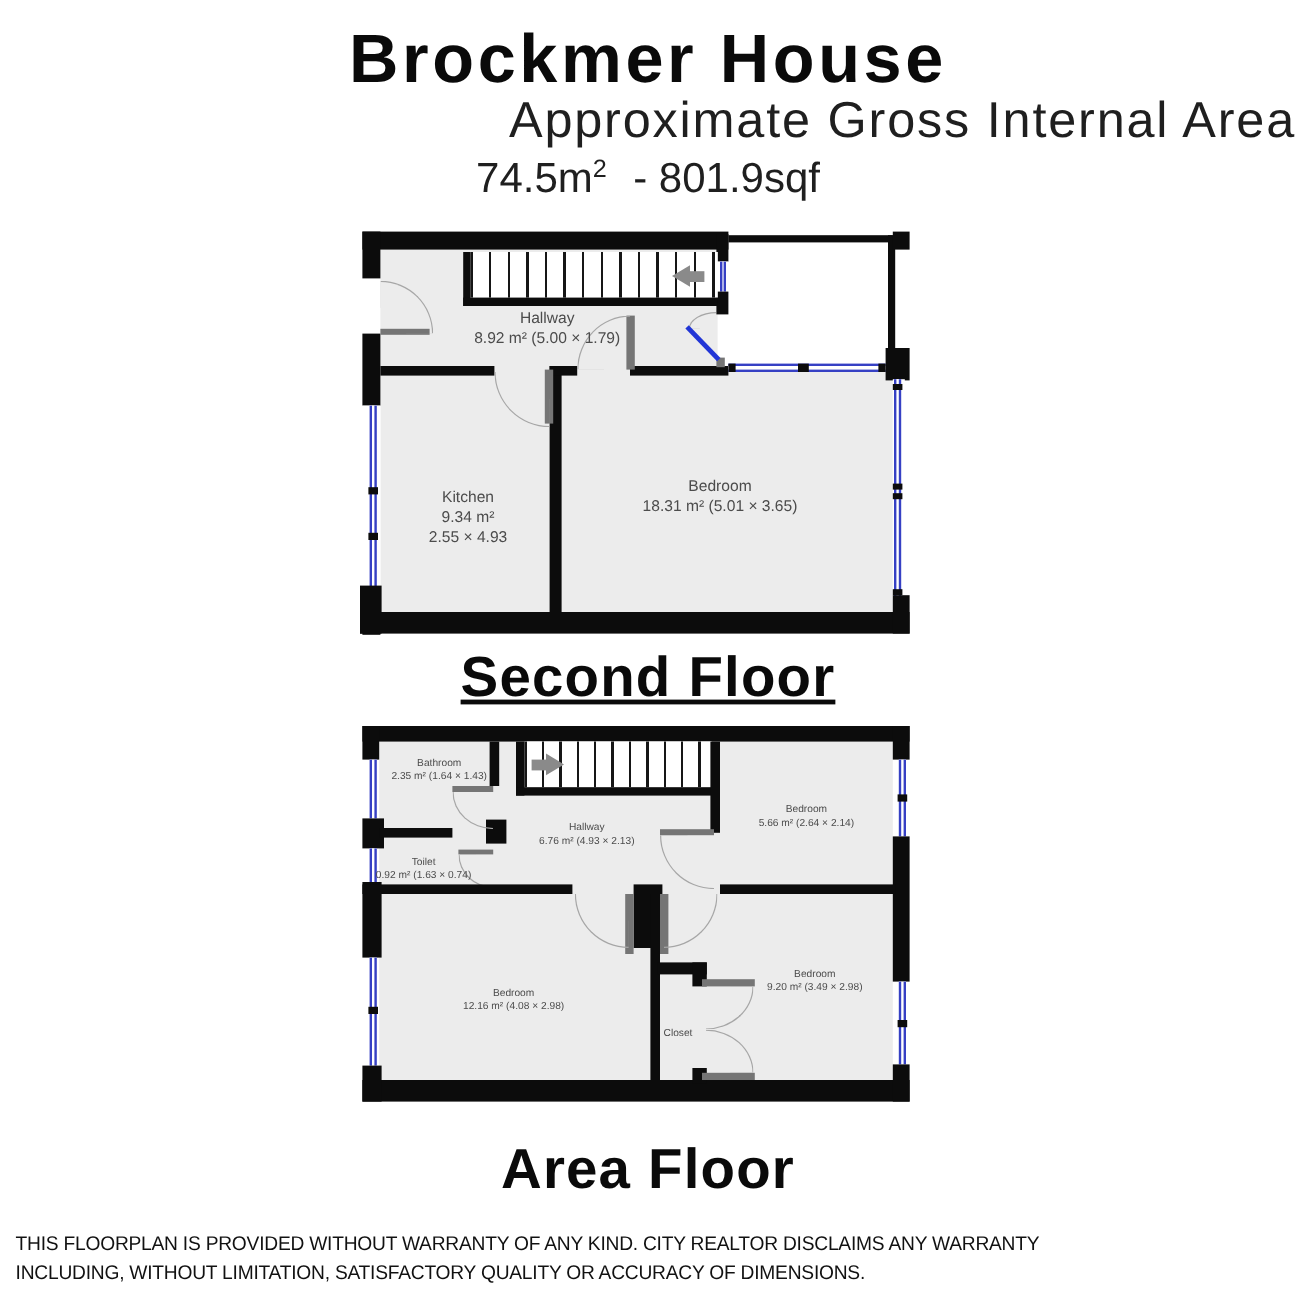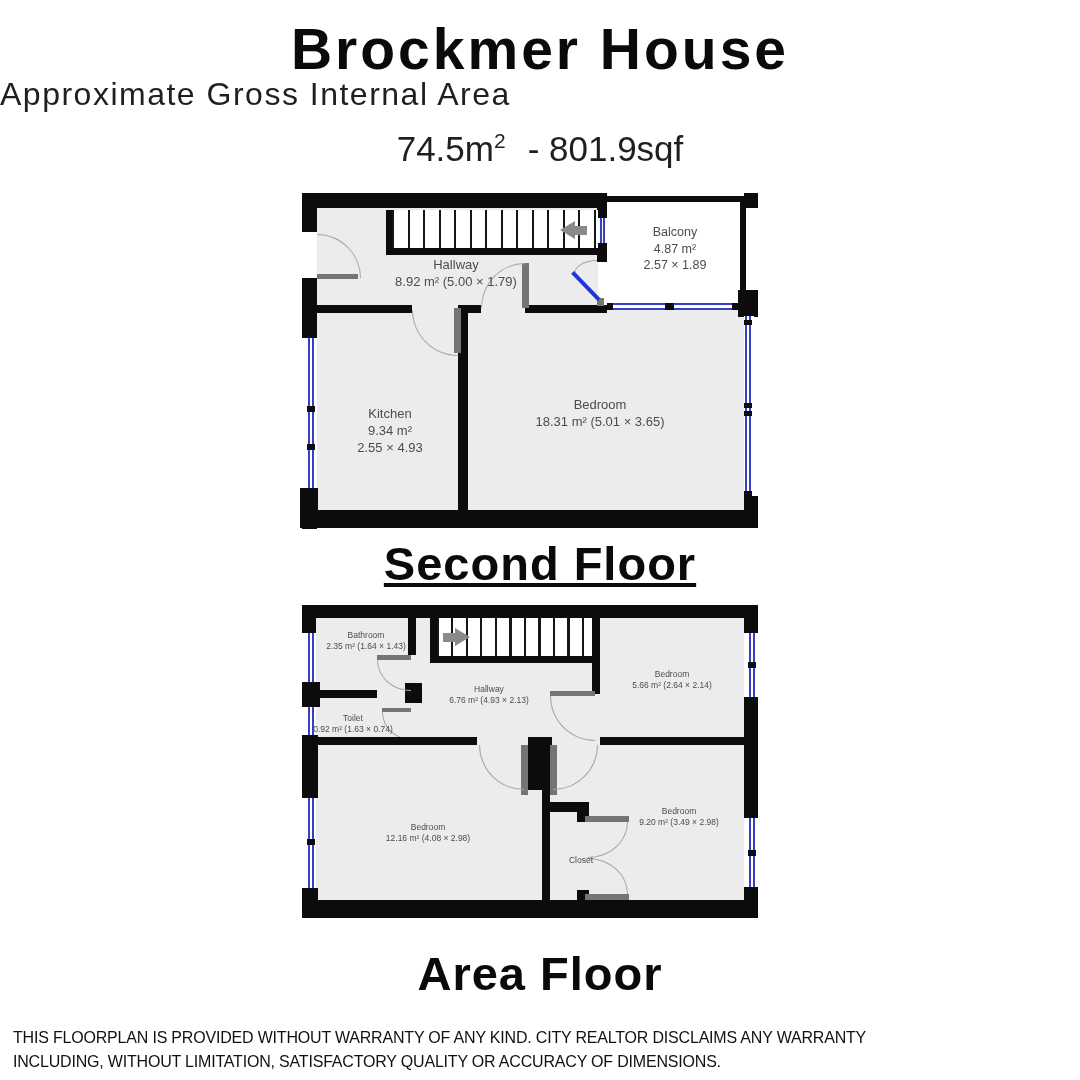--- a/index.html
+++ b/index.html
@@ -26,22 +26,22 @@
   .stair-arrow { position:absolute; display:flex; align-items:center; }
   .tri-left { width:0; height:0; border-top:9px solid transparent; border-bottom:9px solid transparent; border-right:15px solid #8a8a8a; }
   .tri-right { width:0; height:0; border-top:9px solid transparent; border-bottom:9px solid transparent; border-left:15px solid #8a8a8a; }
   .arrow-tail { width:12px; height:9px; background:#8a8a8a; }
   .label { position:absolute; color:#4c4c4c; text-align:center; }
   .lbl2 { font-size:13px; line-height:17px; }
   .lbl2s { font-size:12.5px; line-height:16.5px; }
   .lbl3 { font-size:8.5px; line-height:11px; }
   .page-title { position:absolute; left:0; right:0; text-align:center; color:#0a0a0a;
     font-weight:800; font-size:57px; letter-spacing:3px; }
-  .subtitle { position:absolute; left:0; right:0; text-align:left; color:#1f1f1f;
-    font-weight:400; font-size:32px; letter-spacing:1.5px; }
+  .subtitle { position:absolute; left:0; right:0; text-align:right; color:#1f1f1f;
+    font-weight:400; font-size:42px; letter-spacing:1.5px; }
   .arealine { position:absolute; left:0; right:0; text-align:center; color:#1f1f1f;
     font-weight:400; font-size:35px; }
   .arealine sup { font-size:0.6em; }
   .floor-title { position:absolute; left:0; right:0; text-align:center; color:#0a0a0a;
     font-weight:800; font-size:47px; letter-spacing:1px; }
   .disclaimer { position:absolute; left:13px; color:#111; font-size:16.5px; letter-spacing:-0.2px;
     transform:scaleX(0.97); transform-origin:0 50%; white-space:nowrap; }
 </style>
 </head>
 <body>
@@ -110,25 +110,20 @@
     <div class="arc arc-bl" style="left:112px; top:117px; width:46px; height:46px;"></div>
     <div class="doorleaf" style="left:222px; top:70px; width:7px; height:45px;"></div>
     <div class="arc arc-tl" style="left:181px; top:70px; width:44px; height:45px;"></div>
     <div class="arc arc-tl" style="left:274px; top:67px; width:23px; height:14px;"></div>
     <div style="position:absolute; left:274px; top:78px; width:38px; height:4px; background:#2135d6; transform:rotate(46deg); transform-origin:0 0;"></div>
 
     <div class="label lbl2" style="left:56px; top:63px; width:200px;">
       <div>Hallway</div>
       <div>8.92 m² (5.00 × 1.79)</div>
     </div>
-    <div class="label lbl2s" style="left:305px; top:31px; width:140px;">
-      <div>Balcony</div>
-      <div>4.87 m²</div>
-      <div>2.57 × 1.89</div>
-    </div>
     <div class="label lbl2" style="left:20px; top:212px; width:140px;">
       <div>Kitchen</div>
       <div>9.34 m²</div>
       <div>2.55 × 4.93</div>
     </div>
     <div class="label lbl2" style="left:210px; top:203px; width:180px;">
       <div>Bedroom</div>
       <div>18.31 m² (5.01 × 3.65)</div>
     </div>
   </div>
@@ -213,21 +208,21 @@
       <div>5.66 m² (2.64 × 2.14)</div>
     </div>
     <div class="label lbl3" style="left:72px; top:217px; width:108px;">
       <div>Bedroom</div>
       <div>12.16 m² (4.08 × 2.98)</div>
     </div>
     <div class="label lbl3" style="left:323px; top:201px; width:108px;">
       <div>Bedroom</div>
       <div>9.20 m² (3.49 × 2.98)</div>
     </div>
-    <div class="label lbl3" style="left:231px; top:250px; width:96px;">
+    <div class="label lbl3" style="left:215px; top:250px; width:96px;">
       <div>Closet</div>
     </div>
   </div>
 
   <div class="floor-title" style="top:946px;">Area Floor</div>
 
   <div class="disclaimer" style="top:1028px;">THIS FLOORPLAN IS PROVIDED WITHOUT WARRANTY OF ANY KIND. CITY REALTOR DISCLAIMS ANY WARRANTY</div>
   <div class="disclaimer" style="top:1052px;">INCLUDING, WITHOUT LIMITATION, SATISFACTORY QUALITY OR ACCURACY OF DIMENSIONS.</div>
 
 </div>

